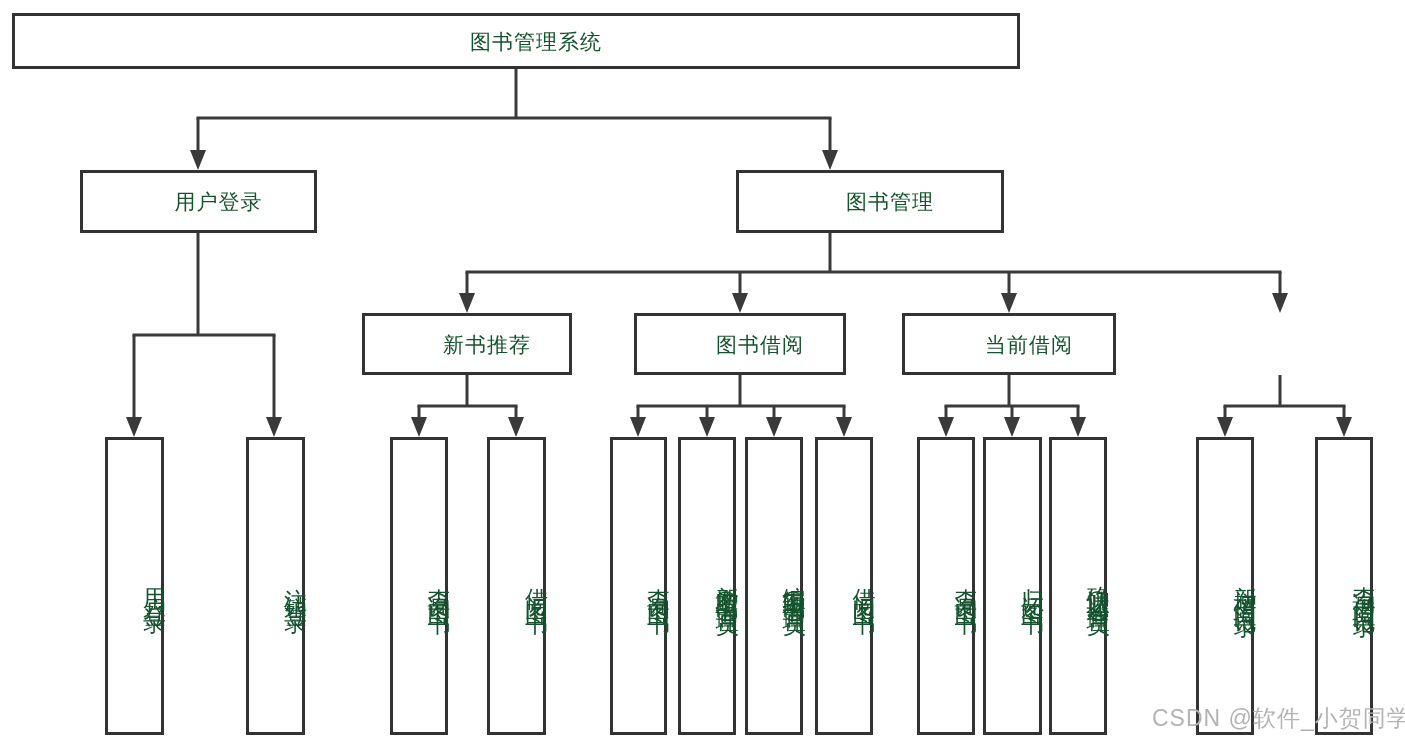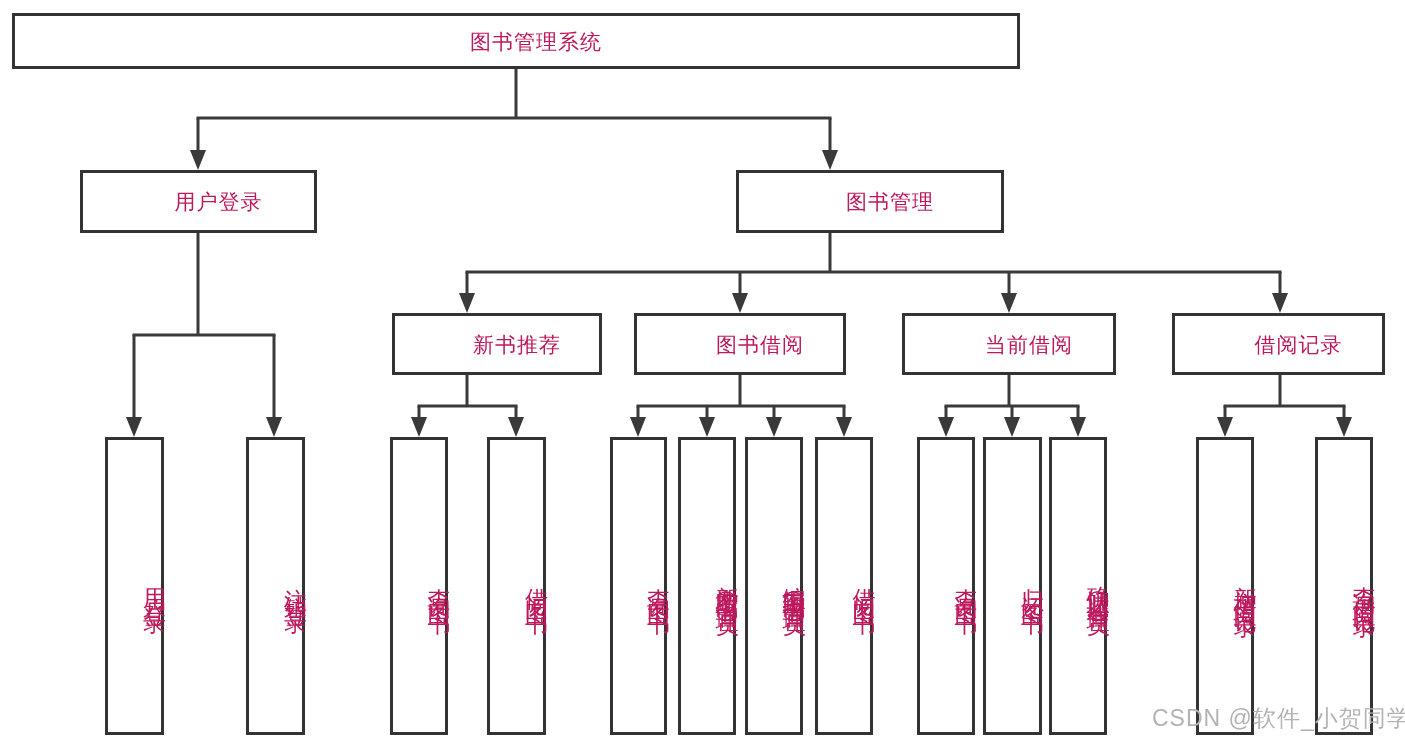--- a/index.html
+++ b/index.html
@@ -12,21 +12,21 @@
   }
   .connectors{position:absolute;left:0;top:0;width:1405px;height:747px;}
   .box{
     position:absolute;
     box-sizing:border-box;
     background:#ffffff;
     border:3px solid #333333;
     display:flex;
     align-items:center;
     justify-content:center;
-    color:#be185d;
+    color:#14532d;
     font-size:21px;
     letter-spacing:1px;
     text-align:left;
     line-height:1;
     padding-left:40px;
   }
   .leaf{
     writing-mode:vertical-rl;
     text-orientation:mixed;
     font-size:23px;
@@ -112,24 +112,23 @@
       <line x1="1344" y1="406" x2="1344" y2="418"></line>
       <polygon points="1336,417 1352,417 1344,437" stroke="none"></polygon>
     </g>
   </svg>
 
   <div class="box" style="left:12px;top:13px;width:1008px;height:56px;">图书管理系统</div>
 
   <div class="box" style="left:80px;top:170px;width:237px;height:63px;">用户登录</div>
   <div class="box" style="left:736px;top:170px;width:268px;height:63px;">图书管理</div>
 
-  <div class="box" style="left:362px;top:313px;width:210px;height:62px;margin-left:30px;">新书推荐</div>
+  <div class="box" style="left:362px;top:313px;width:210px;height:62px;">新书推荐</div>
   <div class="box" style="left:902px;top:313px;width:214px;height:62px;">当前借阅</div>
   <div class="box" style="left:634px;top:313px;width:212px;height:62px;">图书借阅</div>
-  <div class="box" style="left:1172px;top:313px;width:213px;height:62px;">借阅记录</div>
 
   <div class="box leaf" style="left:105px;top:437px;width:59px;height:298px;">用户登录</div>
   <div class="box leaf" style="left:246px;top:437px;width:59px;height:298px;">注销登录</div>
 
   <div class="box leaf" style="left:390px;top:437px;width:58px;height:298px;">查询图书</div>
   <div class="box leaf" style="left:487px;top:437px;width:59px;height:298px;">借阅图书</div>
 
   <div class="box leaf" style="left:610px;top:437px;width:57px;height:298px;">查询图书</div>
   <div class="box leaf len9" style="left:678px;top:437px;width:58px;height:298px;">新增图书（管理员）</div>
   <div class="box leaf len9" style="left:745px;top:437px;width:58px;height:298px;">编辑图书（管理员）</div>

